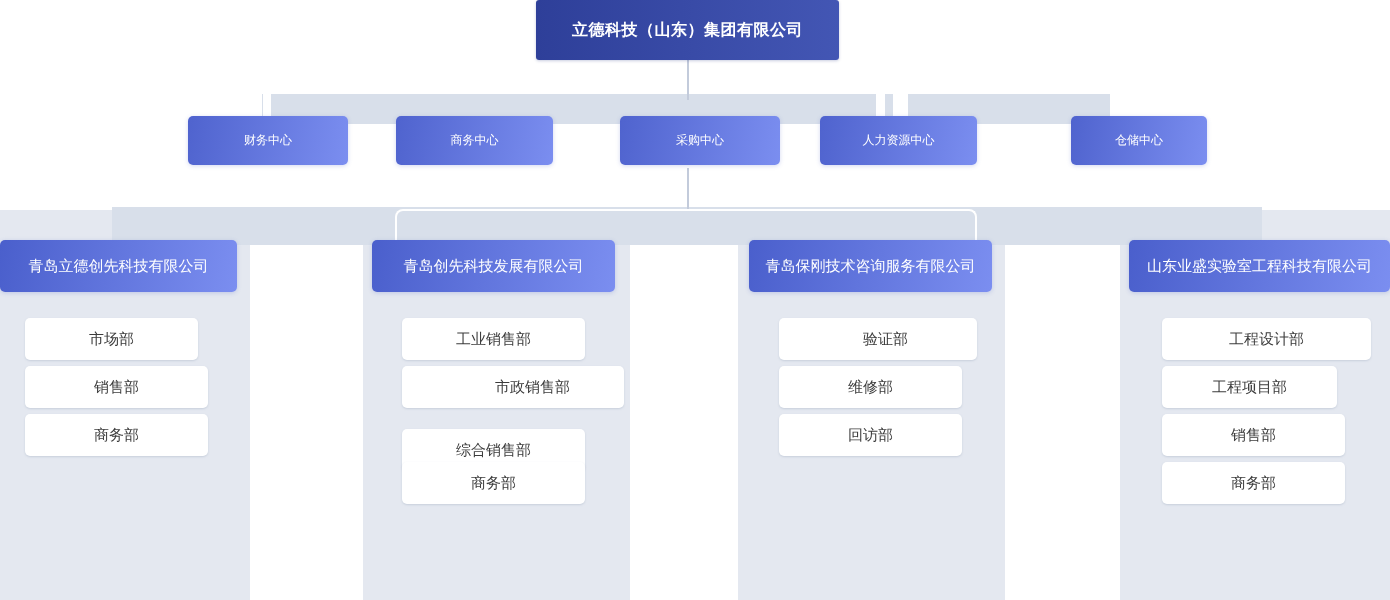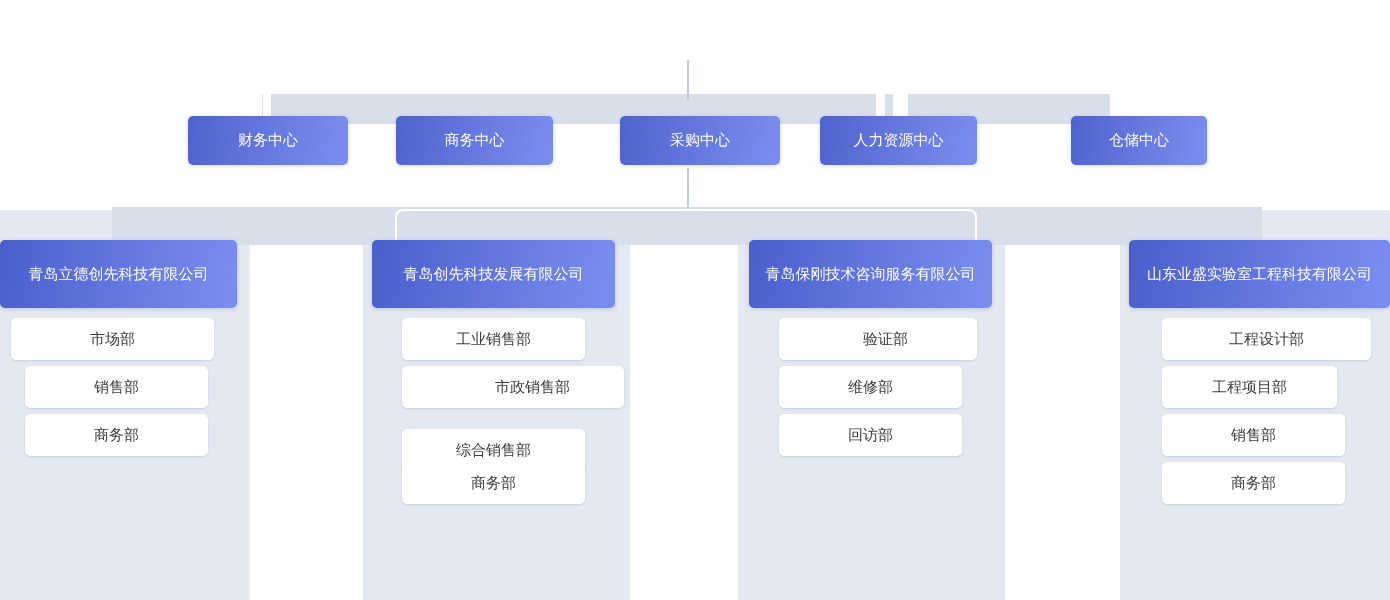--- a/index.html
+++ b/index.html
@@ -90,32 +90,32 @@
   }
 
   
   .node-center {
     position: absolute;
     top: 116px;
     height: 49px;
     border-radius: 5px;
     background: linear-gradient(100deg, #4f63ce 0%, #7b8ef0 100%);
     color: #ffffff;
-    font-size: 15px;
+    font-size: 12px;
     display: flex;
     align-items: center;
     justify-content: center;
     box-shadow: 0 1px 4px rgba(80,100,200,0.25);
   }
 
   
   .node-company {
     position: absolute;
     top: 240px;
-    height: 68px;
+    height: 52px;
     border-radius: 5px;
     background: linear-gradient(100deg, #4a5fcc 0%, #7b8ef0 100%);
     color: #ffffff;
     font-size: 15px;
     display: flex;
     align-items: center;
     justify-content: center;
     box-shadow: 0 1px 4px rgba(80,100,200,0.25);
   }
 
@@ -152,32 +152,33 @@
   <div class="band band-l3"></div>
 
   <div class="stem stem-root"></div>
   <div class="stem stem-mid"></div>
 
   <div class="elbow" style="left:395px;top:209px;width:578px;height:36px;border-radius:8px 8px 0 0;"></div>
 
   <div class="band-notch" style="left:876px;top:94px;width:9px;height:30px;"></div>
   <div class="band-notch" style="left:893px;top:94px;width:15px;height:30px;"></div>
 
+  <div class="node-root">立德科技（山东）集团有限公司</div>
 
   <div id="center-nodes">
       <div class="node-center" style="left: 188px; width: 160px;">财务中心</div>
       <div class="node-center" style="left: 396px; width: 157px;">商务中心</div>
       <div class="node-center" style="left: 612px; width: 160px; margin-left: 8px;">采购中心</div>
       <div class="node-center" style="left: 820px; width: 157px;">人力资源中心</div>
       <div class="node-center" style="left: 1071px; width: 136px;">仓储中心</div>
     </div>
 
   <div id="company-nodes">
       <div class="node-company" style="left: 0px; width: 237px;">青岛立德创先科技有限公司</div>
-      <div class="dept" style="left: 11px; width: 203px; top: 318px;">市场部</div>
+      <div class="dept" style="left: 25px; width: 173px; top: 318px;">市场部</div>
       <div class="dept" style="left: 25px; width: 183px; top: 366px;">销售部</div>
       <div class="dept" style="left: 25px; width: 183px; top: 414px;">商务部</div>
       <div class="node-company" style="left: 372px; width: 243px;">青岛创先科技发展有限公司</div>
       <div class="dept" style="left: 402px; width: 183px; top: 318px;">工业销售部</div>
       <div class="dept" style="left: 402px; width: 183px; top: 366px; padding-left: 39px;">市政销售部</div>
       <div class="dept" style="left: 402px; width: 183px; top: 429px;">综合销售部</div>
       <div class="dept" style="left: 402px; width: 183px; top: 462px;">商务部</div>
       <div class="node-company" style="left: 749px; width: 243px;">青岛保刚技术咨询服务有限公司</div>
       <div class="dept" style="left: 779px; width: 183px; top: 318px; padding-left: 15px;">验证部</div>
       <div class="dept" style="left: 779px; width: 183px; top: 366px;">维修部</div>

